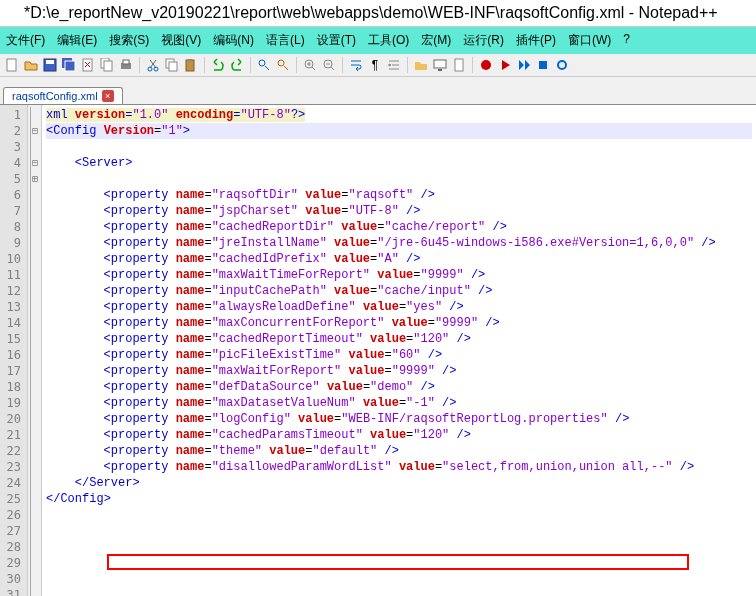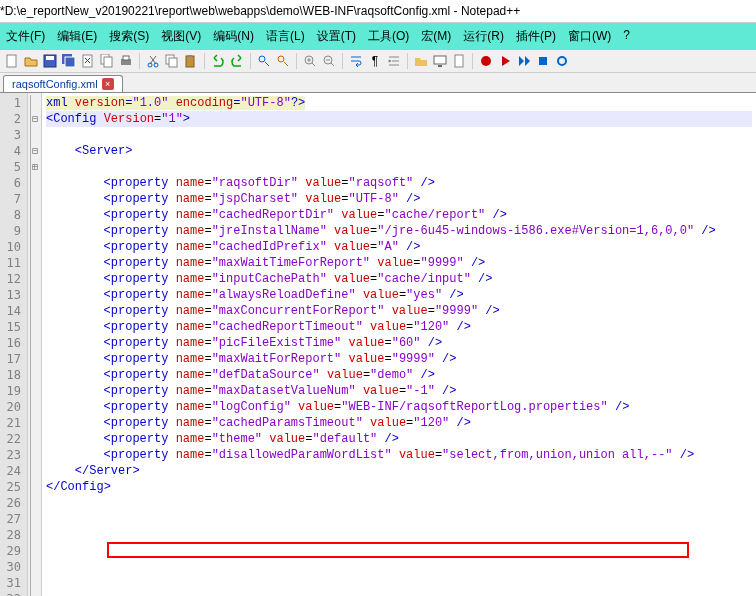--- a/index.html
+++ b/index.html
@@ -1,36 +1,36 @@
 <!DOCTYPE html>
 <html><head>
 <meta charset="utf-8">
 <style>
   * { margin: 0; padding: 0; box-sizing: border-box; }
   body { font-family: "Microsoft YaHei", Tahoma, sans-serif; font-size: 12px; background: #f0f0f0; width: 756px; height: 596px; overflow: hidden; }
-  .titlebar { background: #fff; padding: 4px 0; border-bottom: 1px solid #ccc; font-size: 12px; }
+  .titlebar { background: #fff; padding: 4px 24px; border-bottom: 1px solid #ccc; font-size: 16px; }
   .menubar { background: #5eead4; padding: 3px 2px; display: flex; gap: 4px; font-size: 12px; }
   .menubar span { padding: 2px 4px; cursor: pointer; }
   .toolbar { background: #f0f0f0; padding: 3px 4px; display: flex; gap: 3px; border-bottom: 1px solid #ccc; align-items: center; }
   .tb-icon { width: 16px; height: 16px; display: inline-flex; align-items: center; justify-content: center; }
   .tb-sep { width: 1px; height: 16px; background: #ccc; margin: 0 2px; }
-  .tabbar { background: #f0f0f0; display: flex; padding-top: 2px; border-bottom: 1px solid #888; }
+  .tabbar { background: #f0f0f0; display: flex; padding-top: 2px; border-bottom: 1px solid #888; margin-top: 8px; }
   .tab { background: #fff; border: 1px solid #888; border-bottom: none; padding: 2px 8px; margin-left: 3px; display: flex; align-items: center; gap: 4px; font-size: 11px; color: #0040a0; border-radius: 3px 3px 0 0; }
   .tab.active { background: #fff; font-weight: normal; }
   .tab-close { width: 12px; height:12px; background: #cc4444; color: #fff; font-size: 9px; line-height: 12px; text-align: center; border-radius: 2px; }
   .editor { display: flex; background: #fff; height: calc(596px - 92px); overflow: auto; }
   .gutter { background: #e4e4e4; color: #808080; text-align: right; padding: 2px 6px 2px 2px; font-family: Consolas, monospace; font-size: 12px; line-height: 16px; border-right: 1px solid #ccc; user-select: none; min-width: 28px; }
   .fold { background: #f0f0f0; width: 14px; padding-top: 2px; font-family: monospace; font-size: 10px; line-height: 16px; color: #808080; border-right: 1px solid #ccc; }
   .fold div { text-align: center; border-left: 1px solid #aaa; margin: 0 2px; }
   .code { font-family: Consolas, "Courier New", monospace; font-size: 12px; line-height: 16px; padding: 2px 4px; white-space: pre; flex: 1; }
   .code .row { height: 16px; }
   .hl { background: #f2f2c8; }
   .t-brkt { color: #0000cc; }
   .t-tag { color: #0000cc; }
-  .t-attr { color: #cc0000; }
+  .t-attr { color: #cc0000; font-weight: bold; }
   .t-val { color: #8800cc; }
   .t-cmt { color: #008000; }
   .red-box { position: absolute; border: 2px solid #ff0000; pointer-events: none; }
   .line2bg { background: #e8e8ff; }
 </style>
 </head>
 <body>
 
 <div class="titlebar">*D:\e_reportNew_v20190221\report\web\webapps\demo\WEB-INF\raqsoftConfig.xml - Notepad++</div>
 

